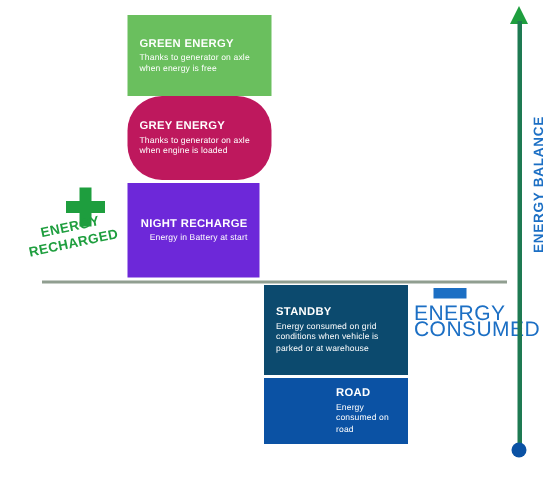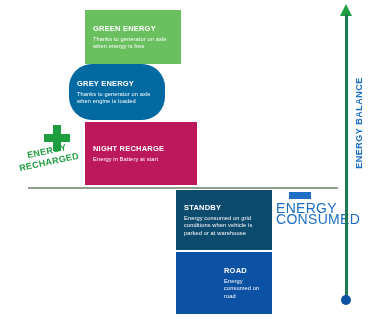--- a/index.html
+++ b/index.html
@@ -51,26 +51,26 @@
   .ebox .sub {
     font-size: 5.7px;
     font-weight: normal;
     line-height: 7.4px;
     letter-spacing: .1px;
     max-width: 82px;
   }
 
   
   .box-green   { left: 85px; top: 10px;   width: 96px; height: 54px; background: #6abf5e; }
-  .box-grey    { left: 69px; top: 64px;  width: 96px; height: 56px; background: #0369a1; border-radius: 23px; }
-  .box-night   { left: 85px; top: 122px; width: 112px; height: 63px; background: #be185d; }
+  .box-grey    { left: 85px; top: 64px;  width: 96px; height: 56px; background: #be185d; border-radius: 23px; }
+  .box-night   { left: 85px; top: 122px; width: 88px; height: 63px; background: #6d28d9; align-items: flex-end; }
 
   
   .box-standby { left: 176px; top: 190px; width: 96px; height: 60px; background: #0c4a6e; }
-  .box-road    { left: 176px; top: 252px; width: 96px; height: 62px; background: #0b52a4; padding-left: 48px; }
+  .box-road    { left: 176px; top: 252px; width: 96px; height: 44px; background: #0b52a4; padding-left: 48px; }
 
   .box-night .sub, .box-road .sub { margin-top: 0; }
 
   
   .plus-sign {
     position: absolute;
     left: 44px;
     top: 125px;
     width: 26px;
     height: 26px;

